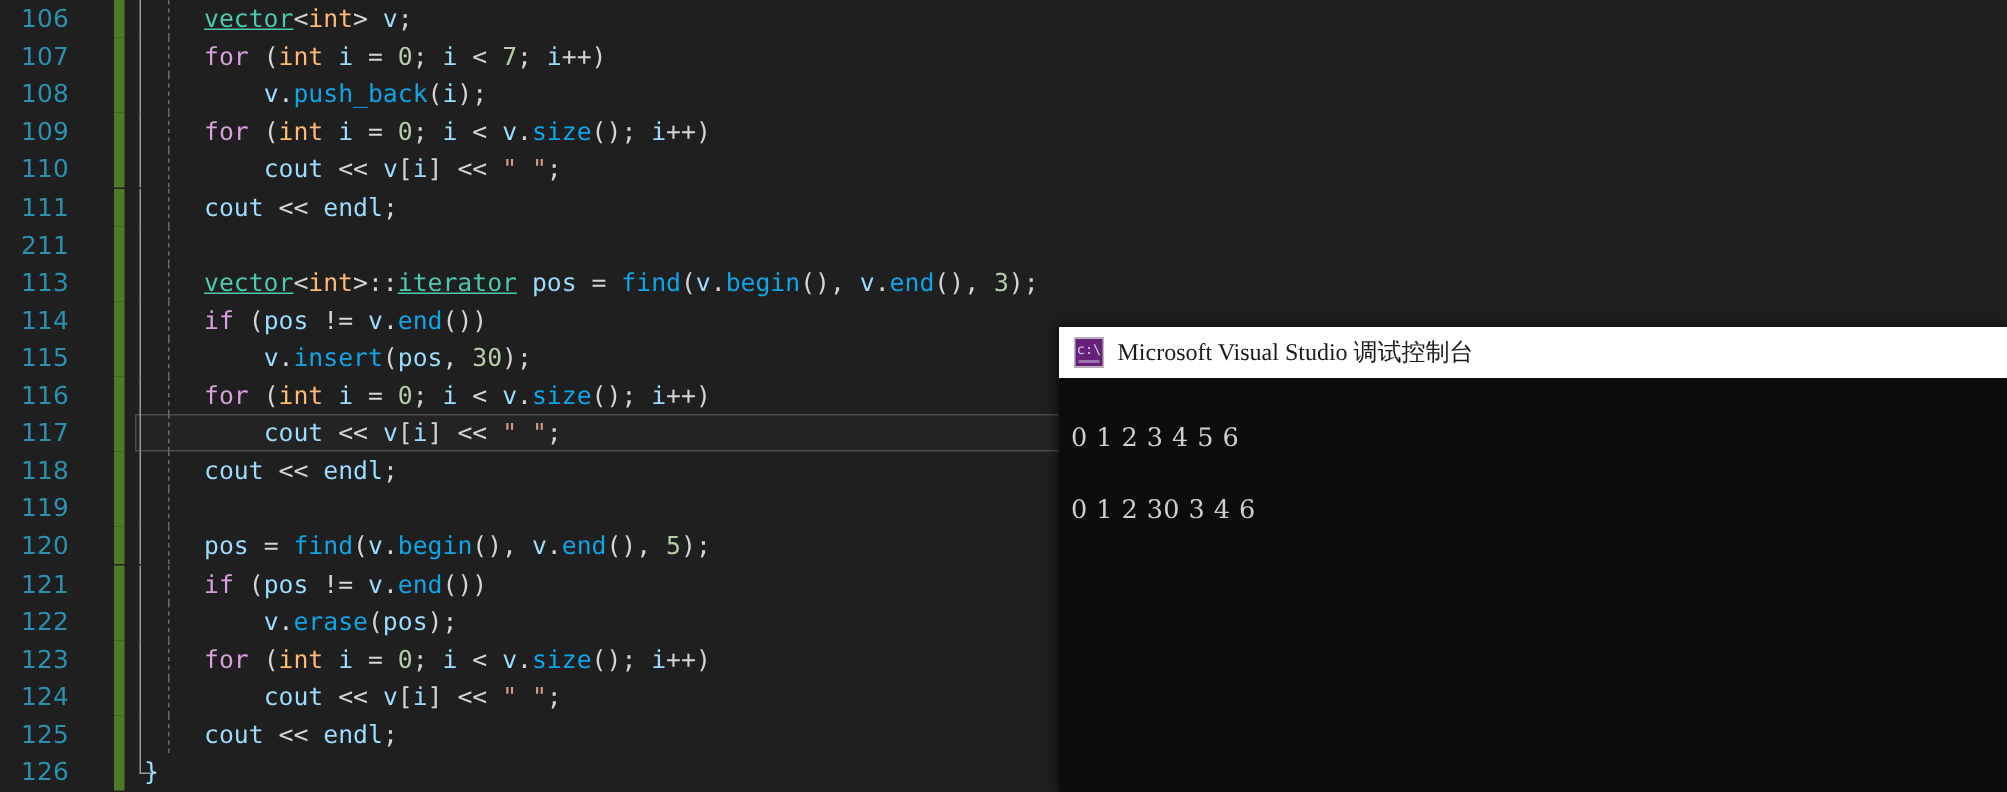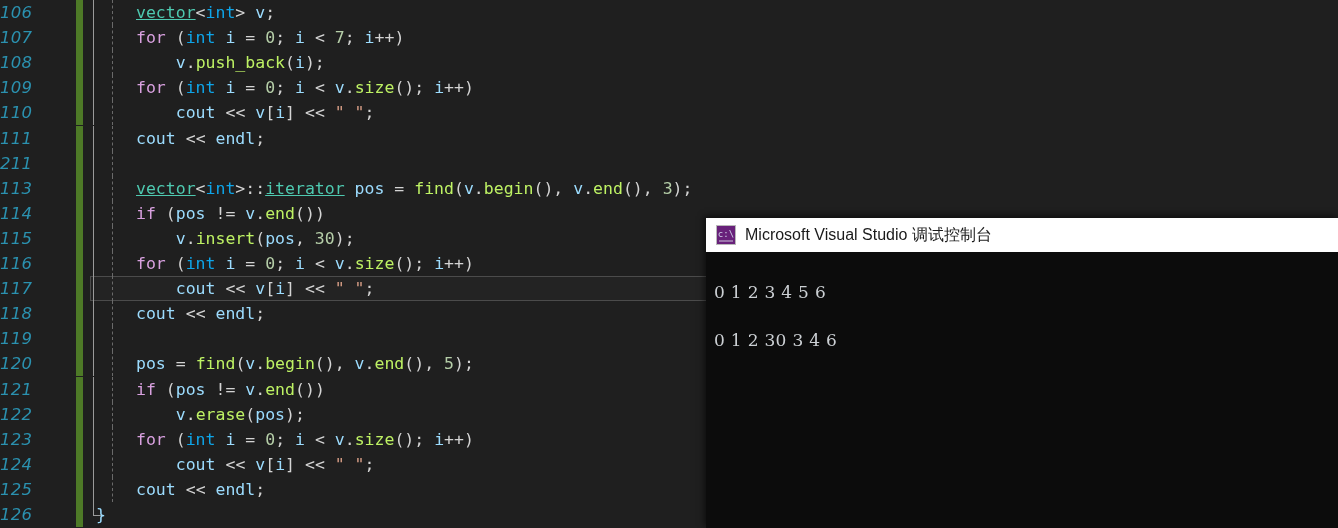--- a/index.html
+++ b/index.html
@@ -15,42 +15,41 @@
     position:absolute;left:0;top:0;width:706px;height:528px;
     background:#1f1f1f;overflow:hidden;
   }
   .code-rows{position:absolute;left:0;top:0;width:706px;}
   .row{
     position:relative;height:25.1px;line-height:25.1px;white-space:pre;
     font-size:16.5px;
     font-family:"DejaVu Sans Mono","Liberation Mono",monospace;
   }
   .lnum{
-    position:absolute;left:0;top:0;width:60px;text-align:left;
+    position:absolute;left:0;top:0;width:60px;text-align:center;
     color:#2b91af;font-size:16.5px;
     font-family:"DejaVu Sans","Liberation Sans",sans-serif;
     letter-spacing:.2px;
-    font-style:italic;
   }
   .chgbar{position:absolute;left:76px;top:0;width:7px;height:25.1px;background:#4e7a27;}
   .guide{position:absolute;left:112px;top:0;width:0;height:25.1px;
          border-left:1px dashed #6a6a6a;}
   .structline{position:absolute;left:93px;top:0;width:0;height:25.1px;
               border-left:1px solid #9a9a9a;}
   .txt{position:absolute;left:136px;top:0;}
   .cur-border{
     position:absolute;left:90px;right:-2px;top:0;height:25.1px;
     border:1px solid #4b4b4b;box-sizing:border-box;background:#232323;
   }
   
   .kw{color:#d8a0df;}
   .ty{color:#4ec9b0;text-decoration:underline;}
-  .ty2{color:#0ea5e9;}
+  .ty2{color:#fdba74;}
   .id{color:#9cdcfe;}
-  .fn{color:#bef264;text-align:center;}
+  .fn{color:#0ea5e9;text-align:center;}
   .num{color:#b5cea8;}
   .op{color:#d4d4d4;}
   .str{color:#d69d85;}
   .brace{color:#9cdcfe;}
 
   
   .structcap{
     position:absolute;left:93px;top:0;width:10px;height:13px;
     border-left:1px solid #9a9a9a;border-bottom:1px solid #9a9a9a;
   }
@@ -72,21 +71,21 @@
   #console-icon .cglyph{
     position:absolute;left:0;right:0;top:1px;text-align:center;
     color:#cfcfe8;font-size:9px;line-height:14px;
     font-family:"DejaVu Sans Mono","Liberation Mono",monospace;
   }
   #console-icon .cbar{
     position:absolute;left:2px;right:2px;bottom:2px;height:2px;background:#9b73ab;
   }
   #console-title{
     color:#1a1a1a;font-size:16px;
-    font-family:Liberation Sans, sans-serif;
+    font-family:Liberation Serif, serif;
     white-space:nowrap;
     text-align:right;
   }
   #console-body{
     position:relative;padding:6px 0 0 8px;height:270px;
     background:#0c0c0c;
   }
   .cline{
     color:#ccd0d4;font-size:17px;line-height:25.5px;white-space:pre;
     font-family:"DejaVu Serif","Liberation Serif",serif;

